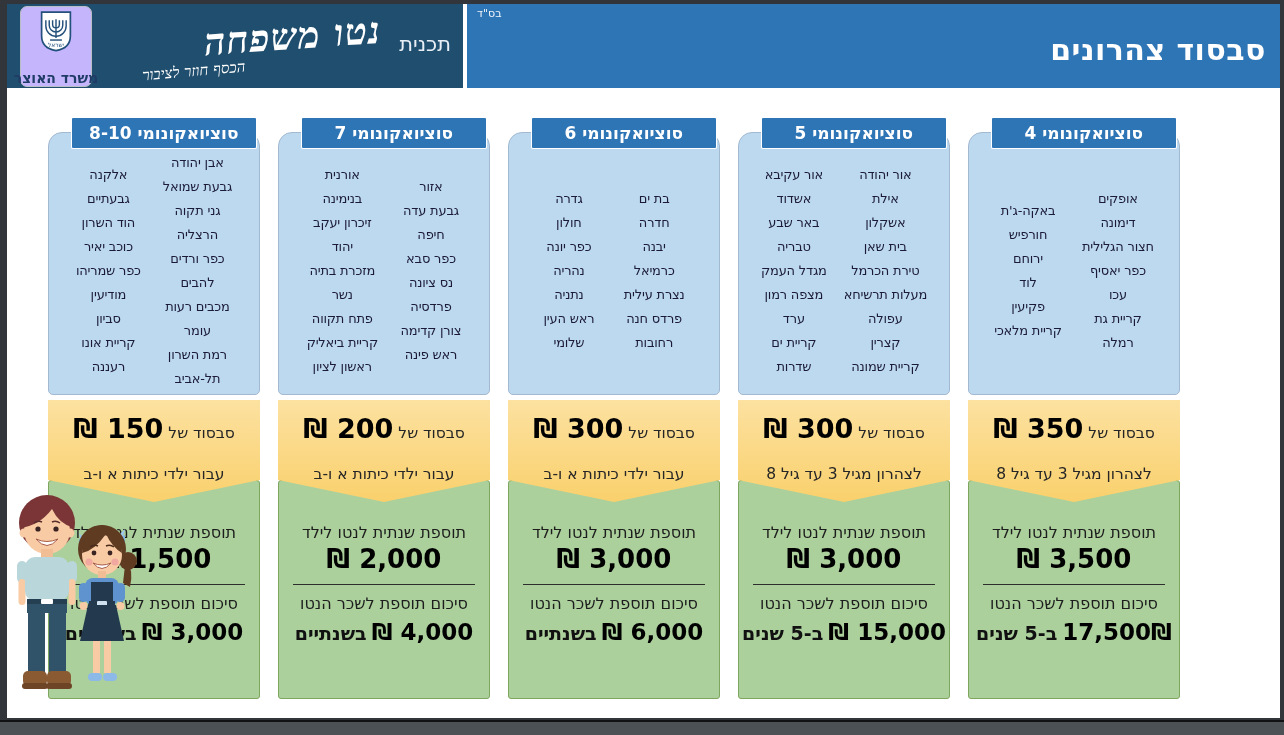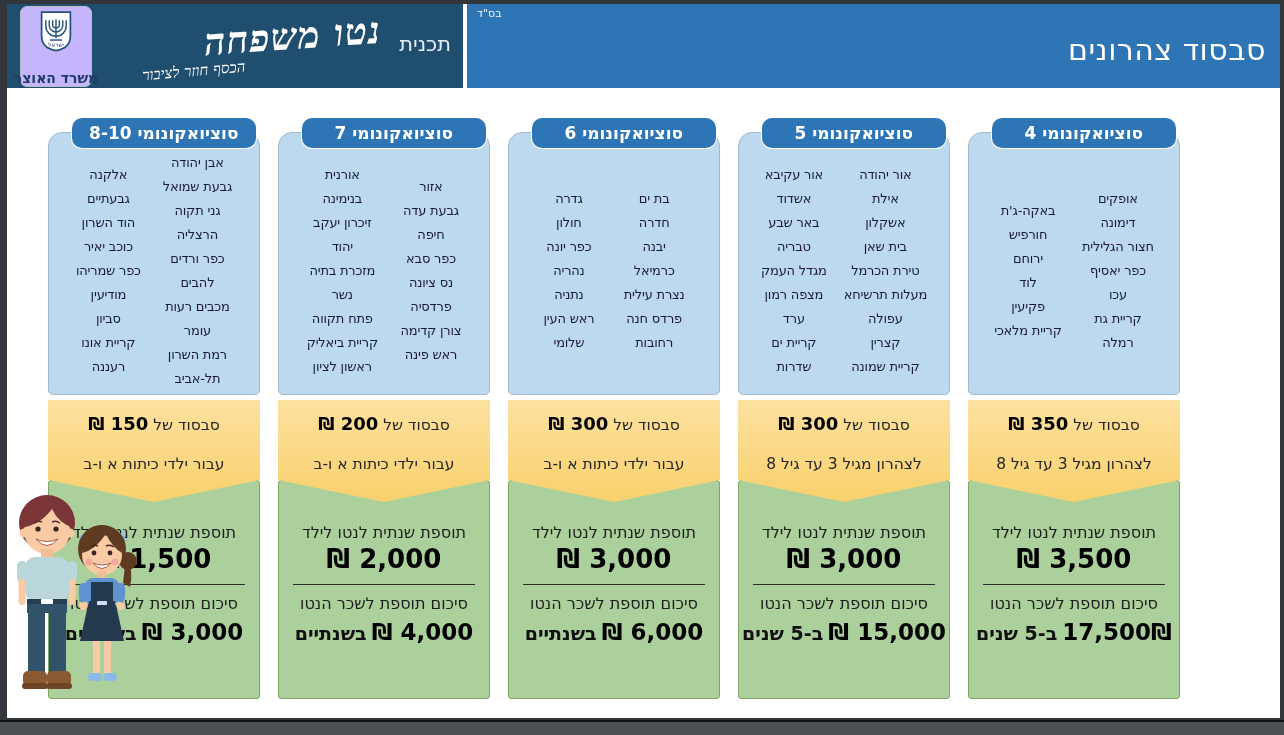--- a/index.html
+++ b/index.html
@@ -7,45 +7,45 @@
   body { font-family:"DejaVu Sans","Liberation Sans",sans-serif; }
   .frame { position:relative; width:1284px; height:735px; background:#32363a; overflow:hidden; }
   .bottombar { position:absolute; left:0; bottom:0; width:1284px; height:15px; background:#4c5156; border-top:2px solid #101214; }
   .inner { position:absolute; left:7px; top:4px; width:1273px; height:714px; background:#ffffff; overflow:hidden; }
 
   
   .header { position:absolute; top:0; left:0; width:100%; height:84px; }
   .header-dark { position:absolute; right:817px; left:0; top:0; height:84px; background:#1f4e6e; }
   .header-light { position:absolute; right:0; top:0; width:813px; height:84px; background:#2e75b6; }
   .bsd { position:absolute; top:3px; left:10px; color:#eef3f9; font-size:11px; }
-  .slide-title { position:absolute; right:14px; top:28px; color:#ffffff; font-size:30px; font-weight:normal; letter-spacing:0.5px; }
+  .slide-title { position:absolute; right:14px; top:28px; color:#ffffff; font-size:30px; font-weight:bold; letter-spacing:0.5px; }
 
   .program { position:absolute; right:10px; top:6px; left:100px; height:78px; color:#fff; }
   .program-prefix { position:absolute; right:2px; top:22px; font-size:21px; color:#e8eef5; }
   .script-big { position:absolute; right:72px; top:4px; font-family:"DejaVu Serif","Liberation Serif",serif; font-style:italic; font-weight:bold; font-size:37px; transform:rotate(-4deg); letter-spacing:1px; white-space:nowrap; }
   .script-small { position:absolute; right:208px; top:52px; font-family:"DejaVu Serif","Liberation Serif",serif; font-style:italic; font-size:15px; transform:rotate(-5deg); white-space:nowrap; }
 
   .logo-box { position:absolute; left:13px; top:2px; width:72px; height:81px; background:#c4b5fd; border:1px solid #b9bec4; border-radius:7px; display:flex; flex-direction:column; align-items:center; justify-content:flex-start; padding-top:3px; }
   .logo-box svg { display:block; }
   .ministry-label { font-size:14px; font-weight:bold; color:#1f3b66; margin-top:16px; white-space:nowrap; }
 
   
   .columns { position:absolute; top:114px; right:100px; display:flex; flex-direction:row; gap:18px; }
   .col { width:212px; display:flex; flex-direction:column; }
-  .chip { position:relative; z-index:3; align-self:flex-start; margin-right:4px; width:87%; height:30px; line-height:30px; background:#2e75b6; border-radius:10px; color:#fff; font-size:17px; font-weight:bold; text-align:center; box-shadow:0 0 0 1px #ffffff; }
+  .chip { position:relative; z-index:3; align-self:flex-start; margin-right:4px; width:87%; height:30px; line-height:30px; background:#2e75b6; border-radius:1px; color:#fff; font-size:17px; font-weight:bold; text-align:center; box-shadow:0 0 0 1px #ffffff; }
   .citybox { position:relative; z-index:1; margin-top:-16px; height:263px; background:#bdd9ef; border:1.5px solid #a3b9cf; border-radius:14px 14px 5px 5px; padding:20px 5px 6px 5px; }
   .city-row { display:flex; height:100%; align-items:center; justify-content:space-evenly; }
   .city-col { display:flex; flex-direction:column; align-items:center; }
   .city { font-size:13px; line-height:24px; color:#1b1b38; white-space:nowrap; letter-spacing:-0.2px; }
 
   .yellow { position:relative; z-index:2; margin-top:5px; height:102px; background:linear-gradient(#fce1a0,#f9d06c);
             clip-path:polygon(0 0,100% 0,100% 80px,50% 100%,0 80px);
             display:flex; flex-direction:column; align-items:center; padding-top:13px; }
   .sub-line1 { color:#262626; font-size:15.5px; }
-  .sub-amount { color:#000; font-size:18px; font-weight:bold; }
+  .sub-amount { color:#000; font-size:27px; font-weight:bold; }
   .sub-line2 { color:#262626; font-size:15.5px; margin-top:21px; }
 
   .green { position:relative; z-index:1; margin-top:-22px; height:219px; background:#abd09c; border:1.5px solid #7fa65e; border-radius:3px; text-align:center; padding-top:42px; }
   .g-label { font-size:16px; color:#1d1d1d; }
   .g-amount1 { font-size:26px; font-weight:bold; color:#000; margin-top:2px; }
   .g-divider { border-top:1.5px solid #2e2e2e; margin:10px 14px 9px 14px; }
   .g-line2 { margin-top:6px; white-space:nowrap; }
   .g-amount2 { font-size:23px; font-weight:bold; color:#000; }
   .g-period { font-size:19px; font-weight:600; color:#111; }
 

